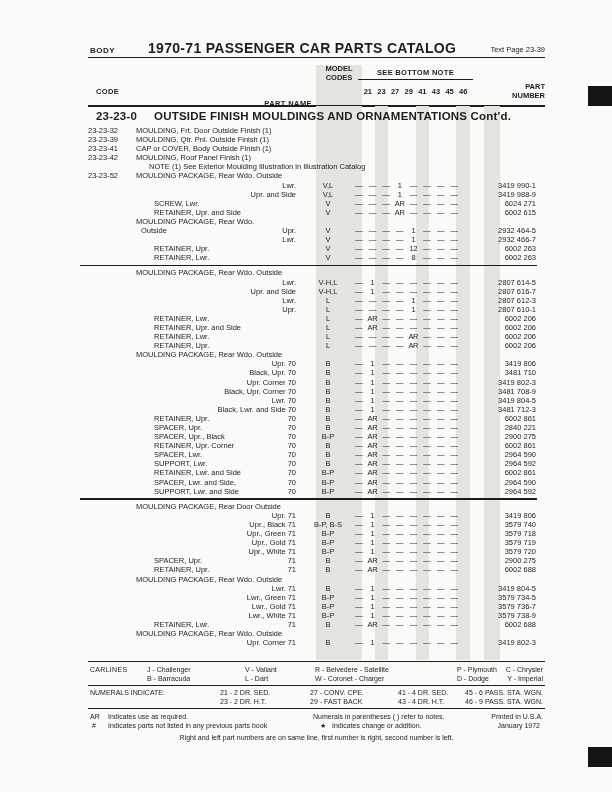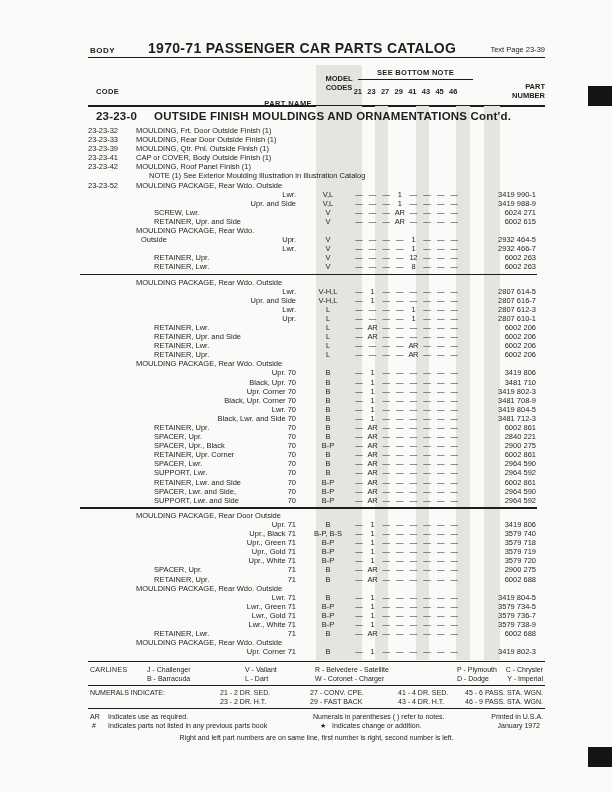--- a/index.html
+++ b/index.html
@@ -14,24 +14,24 @@
   
   .masthead{position:absolute;left:88px;top:38px;width:457px;height:19px;border-bottom:1.5px solid #1d1d1b;}
   .body-label{position:absolute;left:2px;bottom:2px;font-size:8px;font-weight:bold;letter-spacing:.5px;}
   .page-title{position:absolute;left:60px;right:90px;bottom:1px;text-align:left;font-size:14px;font-weight:bold;letter-spacing:.3px;white-space:nowrap;}
   .text-page{position:absolute;right:0;bottom:3px;font-size:7.5px;}
 
   
   .colhead{position:absolute;left:88px;top:61px;width:457px;height:44px;border-bottom:2.5px solid #1d1d1b;font-weight:bold;font-size:7.5px;}
   .h-code{position:absolute;left:8px;top:26px;letter-spacing:.4px;}
   .h-pname{position:absolute;left:52px;width:172px;top:38px;text-align:right;letter-spacing:.4px;}
-  .h-mcbox{position:absolute;left:228px;top:4px;width:46px;height:40px;background:#e6e4de;text-align:center;line-height:8.5px;padding-top:10px;box-sizing:border-box;}
+  .h-mcbox{position:absolute;left:228px;top:4px;width:46px;height:40px;background:#e6e4de;text-align:center;line-height:8.5px;box-sizing:border-box;}
   .h-sbn{position:absolute;left:270px;width:115px;top:7px;text-align:center;letter-spacing:.3px;}
   .h-sbn-line{position:absolute;left:270px;width:115px;top:18px;height:1px;background:#1d1d1b;}
-  .h-cols{position:absolute;left:263px;width:109px;top:26px;display:flex;}
+  .h-cols{position:absolute;left:273px;width:109px;top:26px;display:flex;}
   .h-col{width:13.625px;text-align:center;}
   .h-pn{position:absolute;right:0;width:72px;top:22px;text-align:right;line-height:8.5px;}
 
   
   .stripe-zone{position:absolute;left:88px;top:106px;width:457px;height:554px;z-index:0;}
   .stripe{position:absolute;top:0;bottom:0;background:#e6e4de;}
 
   
   .section-heading{position:absolute;left:88px;top:106px;height:19px;display:flex;align-items:center;z-index:2;font-weight:bold;font-size:11.5px;letter-spacing:.2px;}
   .section-code{margin-left:8px;margin-right:17px;}
@@ -145,36 +145,20 @@
         <div class="c-num"></div>
         <div class="c-num"></div>
         <div class="c-num"></div>
         <div class="c-num"></div>
         <div class="c-num"></div>
         <div class="c-num"></div>
         <div class="c-num"></div>
         <div class="c-pn"></div>
       </div>
       <div class="trow">
-        <div class="c-code">23-23-33</div>
-        <div class="c-name">
-          <span class="nm-left ind0">MOULDING, Rear Door Outside Finish (1)</span>
-        </div>
-        <div class="c-mc"></div>
-        <div class="c-num"></div>
-        <div class="c-num"></div>
-        <div class="c-num"></div>
-        <div class="c-num"></div>
-        <div class="c-num"></div>
-        <div class="c-num"></div>
-        <div class="c-num"></div>
-        <div class="c-num"></div>
-        <div class="c-pn"></div>
-      </div>
-      <div class="trow">
         <div class="c-code">23-23-39</div>
         <div class="c-name">
           <span class="nm-left ind0">MOULDING, Qtr. Pnl. Outside Finish (1)</span>
         </div>
         <div class="c-mc"></div>
         <div class="c-num"></div>
         <div class="c-num"></div>
         <div class="c-num"></div>
         <div class="c-num"></div>
         <div class="c-num"></div>

